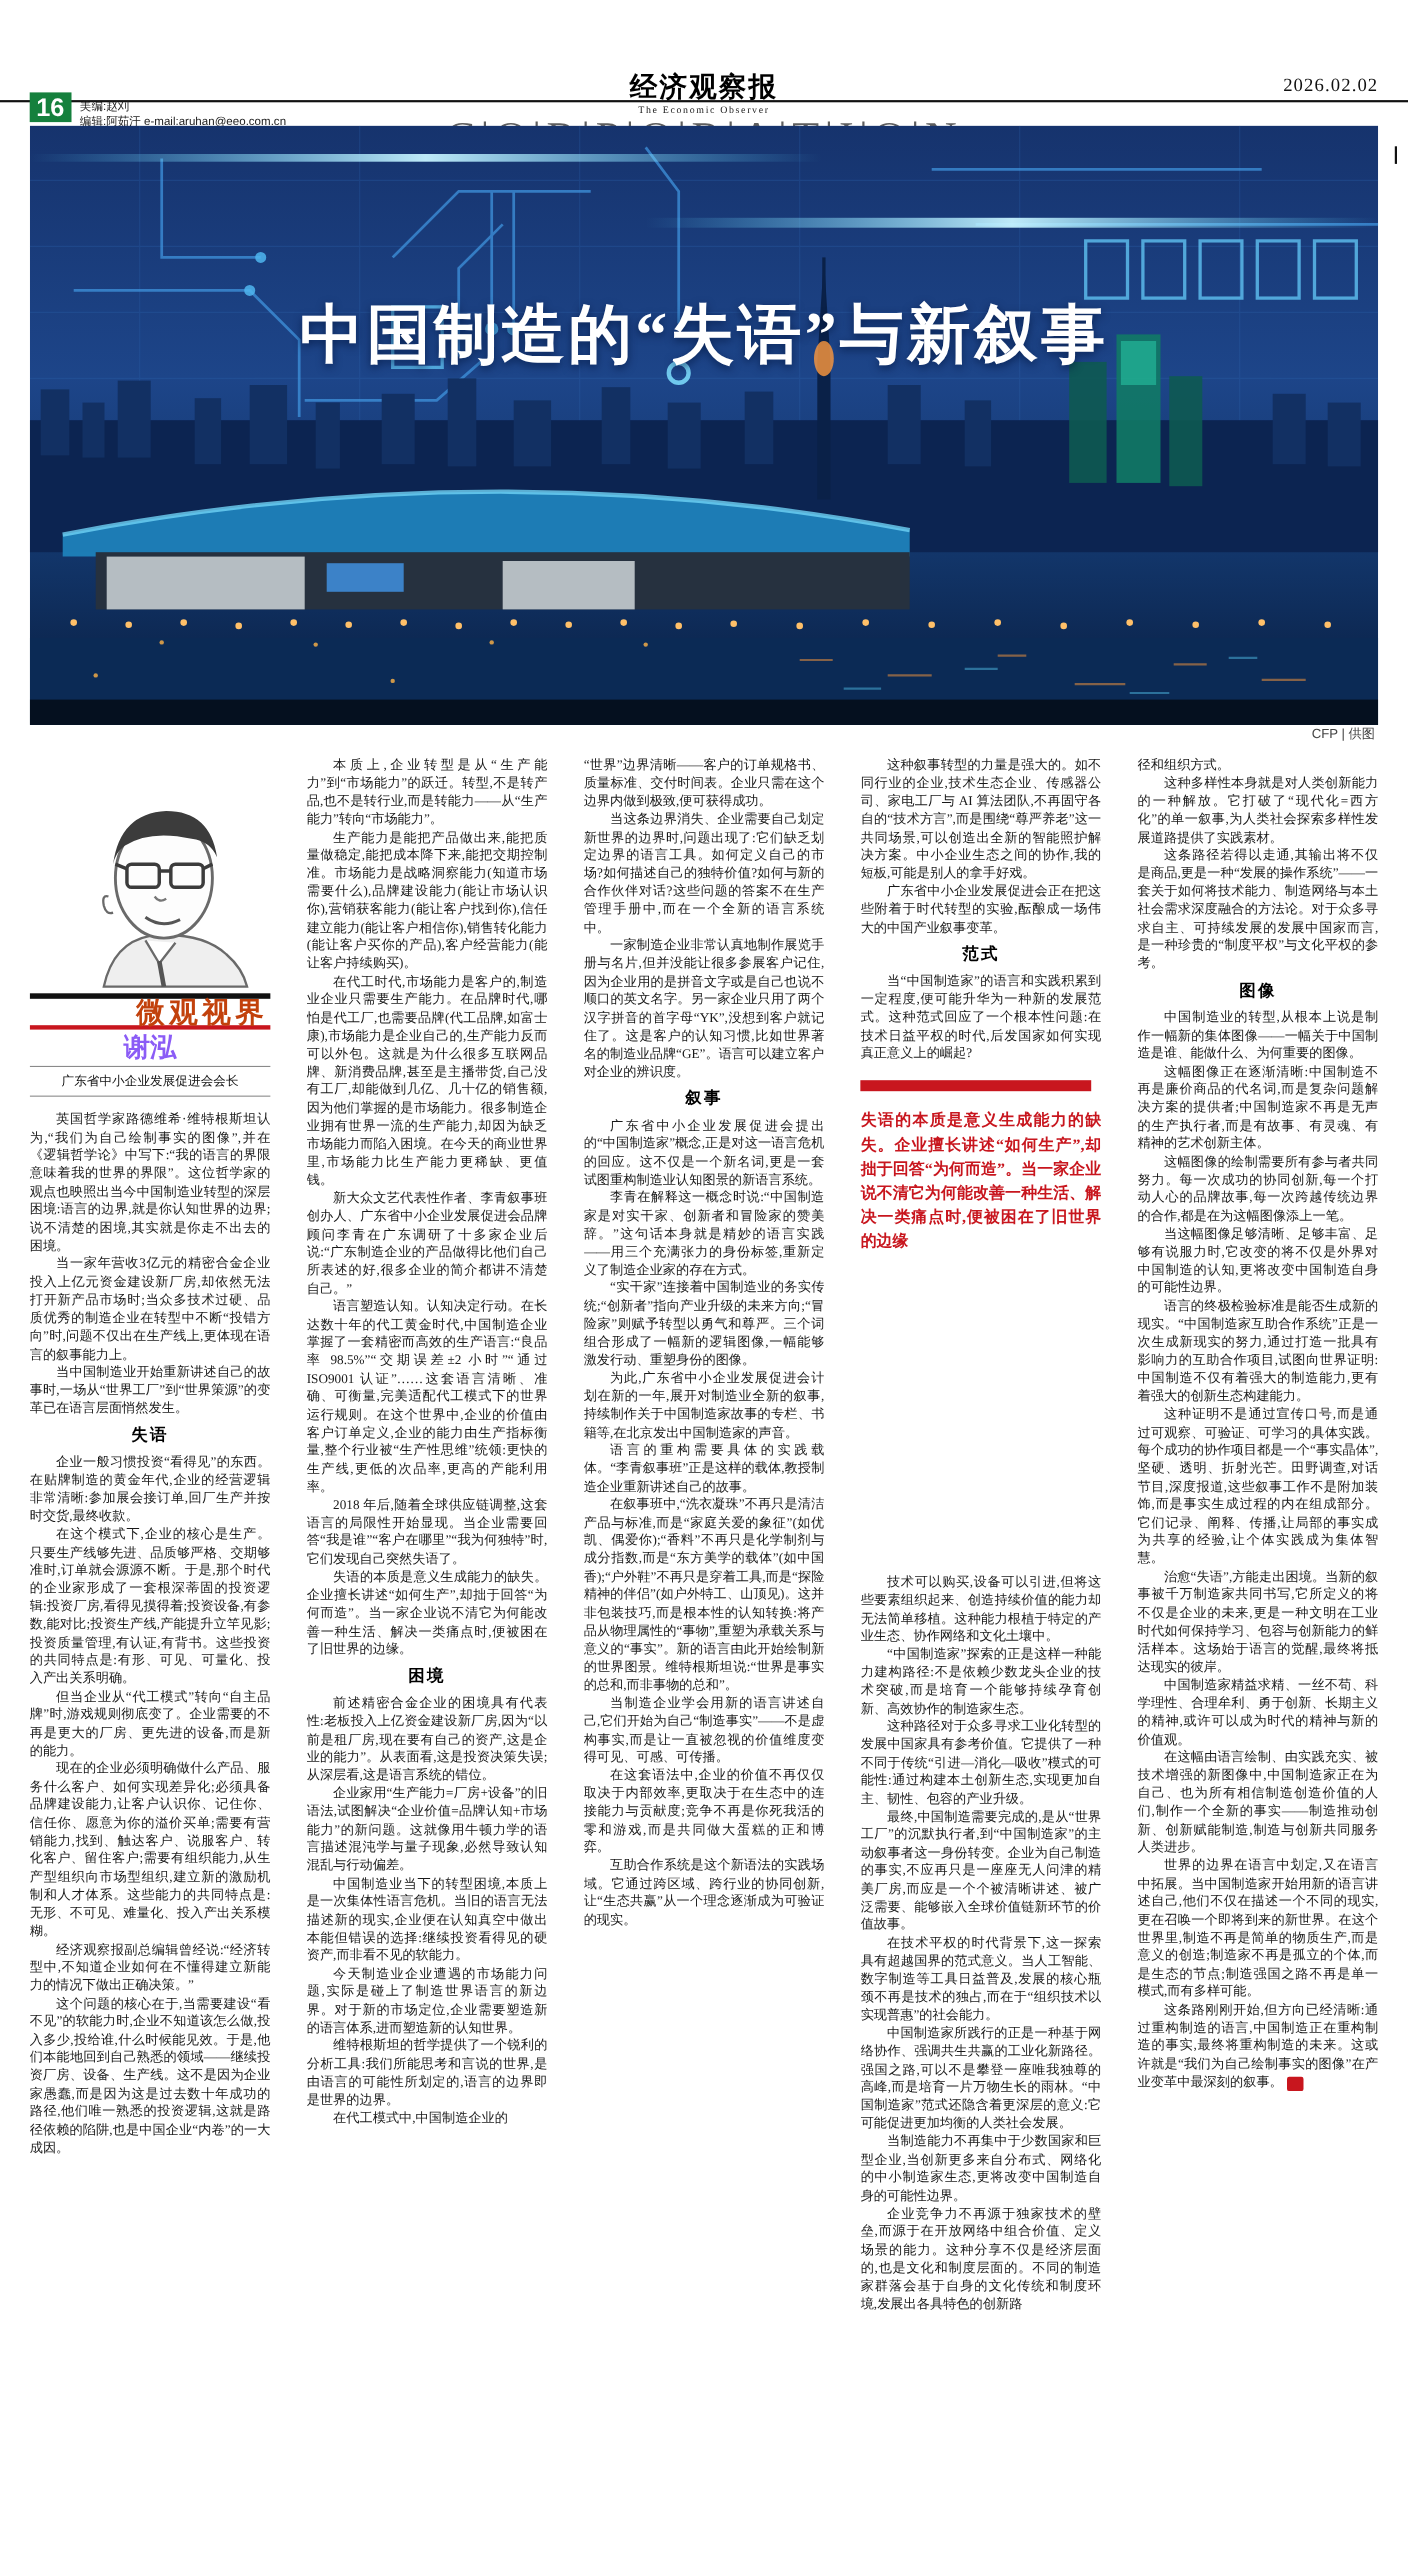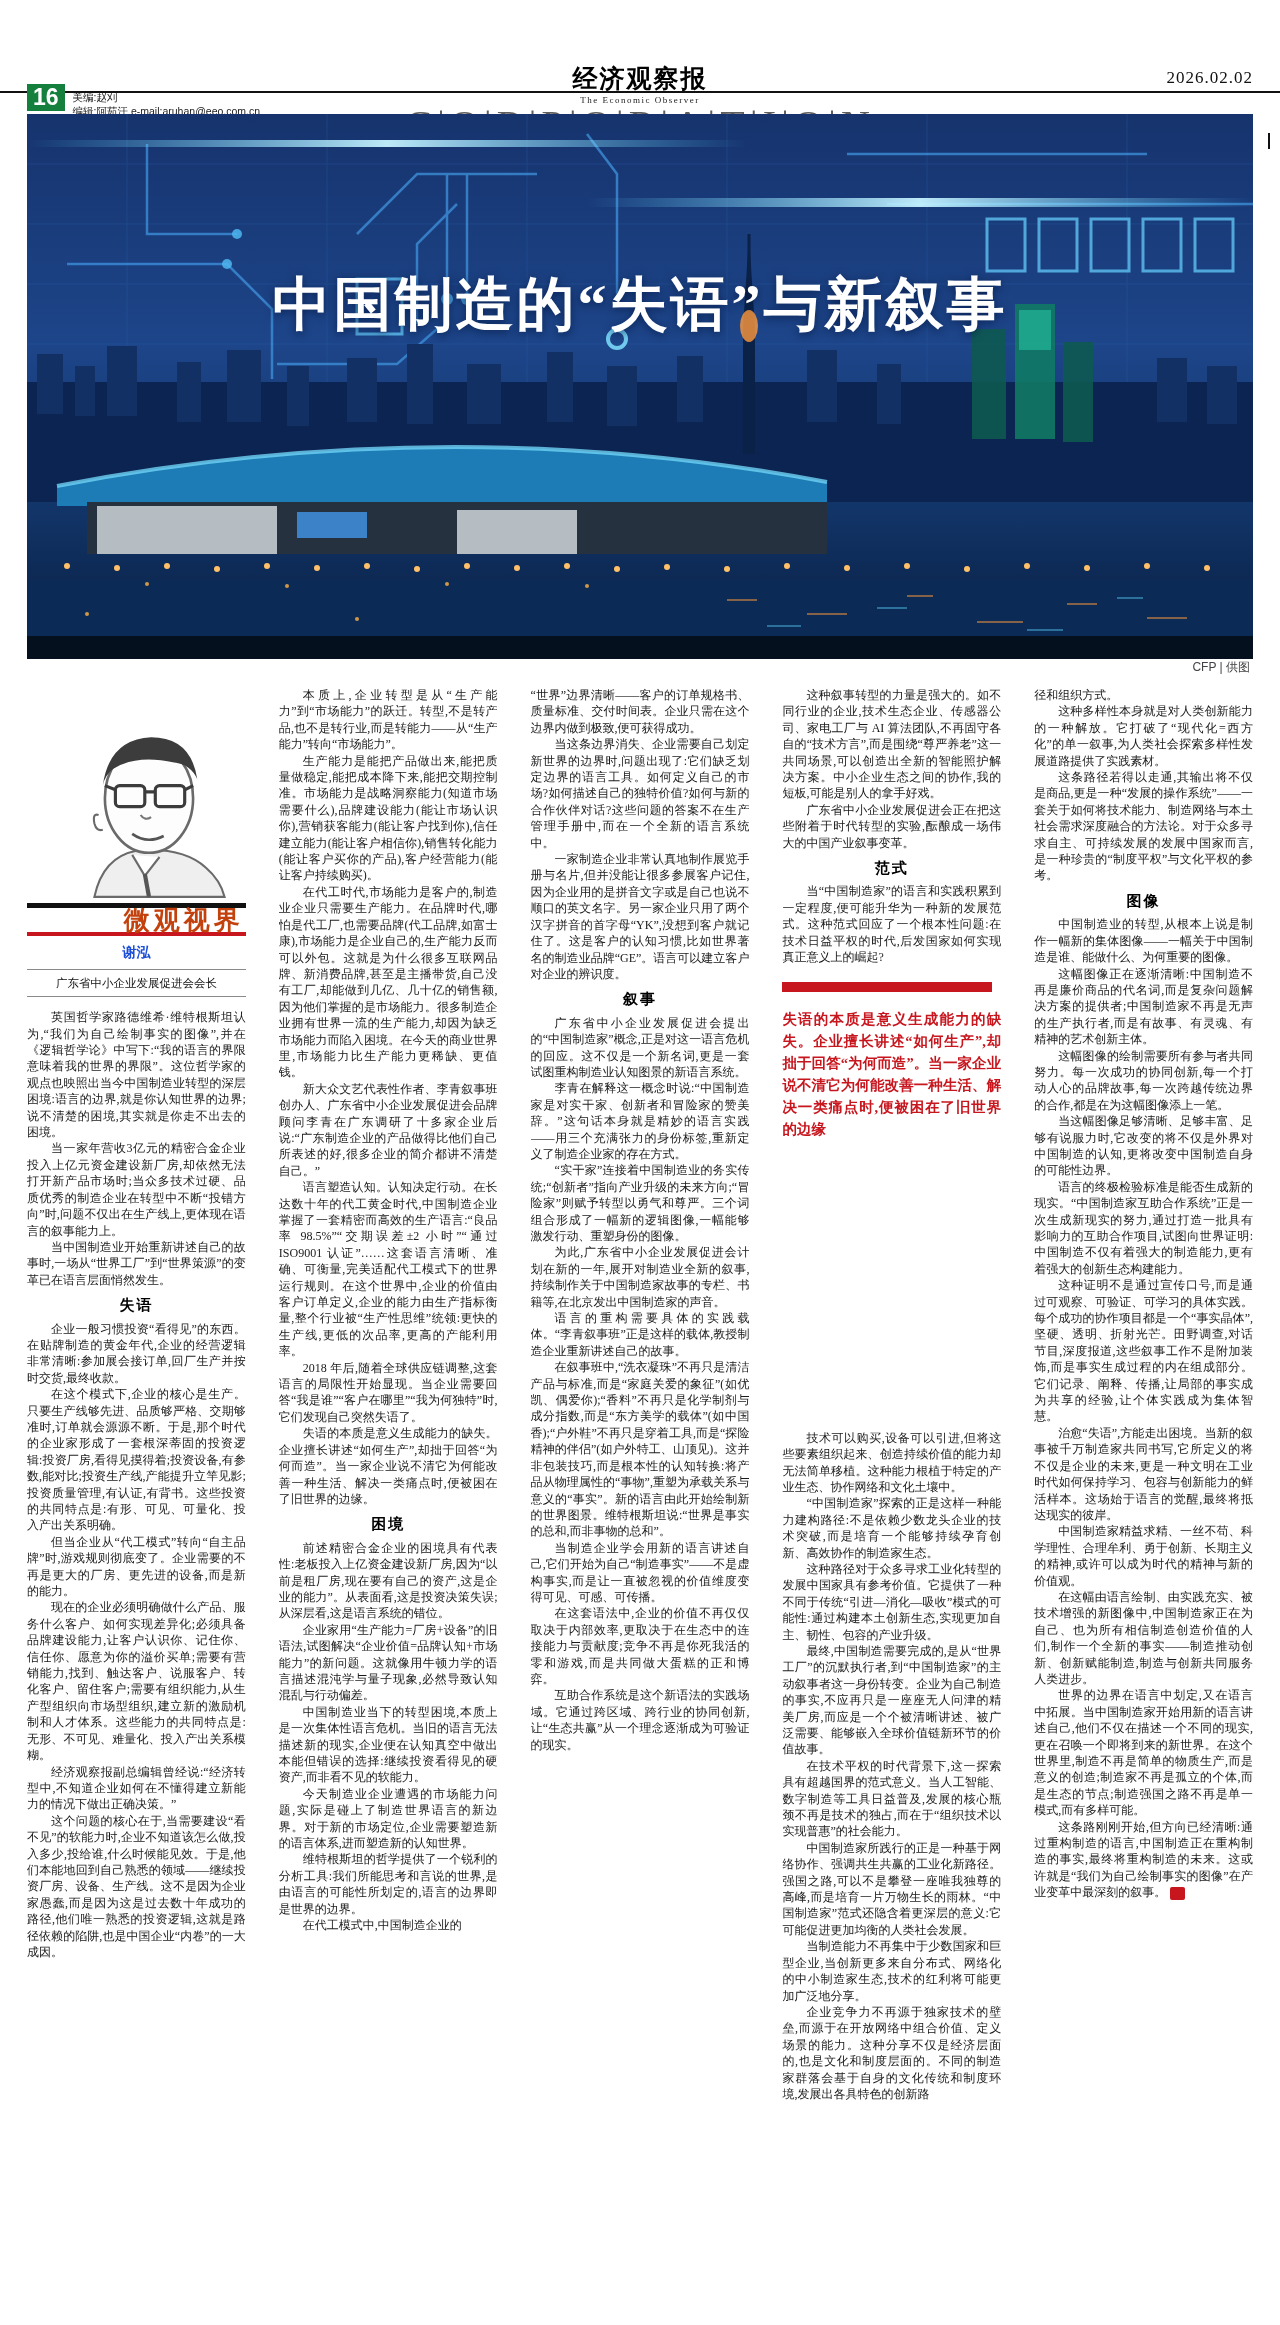--- a/index.html
+++ b/index.html
@@ -53,21 +53,21 @@
   .end-mark { display:inline-block; background:#c8161e; color:#fff; font-weight:bold;
     font-size:10px; line-height:13px; width:15px; text-align:center; margin-left:4px;
     vertical-align:-1px; border-radius:2px; font-family:"Liberation Sans",sans-serif; }
   
   .portrait { height:210px; margin:2px 0 4px; }
   .portrait svg { width:100%; height:100%; display:block; }
   .black-bar { height:5px; background:#111; }
   .box-label { color:#c2410c; font-size:26px; font-weight:bold; text-align:right;
     letter-spacing:4px; padding:5px 2px 3px; }
   .red-rule { height:4px; background:#c8161e; margin-bottom:9px; }
-  .author-name { text-align:center; font-size:14px; font-weight:bold; margin:2px 0 7px; color:#1d4ed8; }
+  .author-name { text-align:center; font-size:24px; font-weight:bold; margin:2px 0 7px; color:#8b5cf6; }
   .author-affil { text-align:center; font-size:11.5px; color:#111;
     border-top:1px solid #8a8a8a; border-bottom:1px solid #8a8a8a; padding:5px 0; margin-bottom:12px; }
 </style>
 </head>
 <body>
 
 <div class="page">
 
   <div class="header">
     <div class="paper-name">经济观察报</div>
@@ -309,21 +309,21 @@
             <div class="pq-bar"></div>
             <div class="pq-text">失语的本质是意义生成能力的缺失。企业擅长讲述“如何生产”,却拙于回答“为何而造”。当一家企业说不清它为何能改善一种生活、解决一类痛点时,便被困在了旧世界的边缘</div>
           </div>
           <div class="quote-gap"></div>
           <p class="article-p">技术可以购买,设备可以引进,但将这些要素组织起来、创造持续价值的能力却无法简单移植。这种能力根植于特定的产业生态、协作网络和文化土壤中。</p>
           <p class="article-p">“中国制造家”探索的正是这样一种能力建构路径:不是依赖少数龙头企业的技术突破,而是培育一个能够持续孕育创新、高效协作的制造家生态。</p>
           <p class="article-p">这种路径对于众多寻求工业化转型的发展中国家具有参考价值。它提供了一种不同于传统“引进—消化—吸收”模式的可能性:通过构建本土创新生态,实现更加自主、韧性、包容的产业升级。</p>
           <p class="article-p">最终,中国制造需要完成的,是从“世界工厂”的沉默执行者,到“中国制造家”的主动叙事者这一身份转变。企业为自己制造的事实,不应再只是一座座无人问津的精美厂房,而应是一个个被清晰讲述、被广泛需要、能够嵌入全球价值链新环节的价值故事。</p>
           <p class="article-p">在技术平权的时代背景下,这一探索具有超越国界的范式意义。当人工智能、数字制造等工具日益普及,发展的核心瓶颈不再是技术的独占,而在于“组织技术以实现普惠”的社会能力。</p>
           <p class="article-p">中国制造家所践行的正是一种基于网络协作、强调共生共赢的工业化新路径。强国之路,可以不是攀登一座唯我独尊的高峰,而是培育一片万物生长的雨林。“中国制造家”范式还隐含着更深层的意义:它可能促进更加均衡的人类社会发展。</p>
-          <p class="article-p">当制造能力不再集中于少数国家和巨型企业,当创新更多来自分布式、网络化的中小制造家生态,技术的红利将可能更加广泛地分享。</p>
+          <p class="article-p">当制造能力不再集中于少数国家和巨型企业,当创新更多来自分布式、网络化的中小制造家生态,更将改变中国制造自身的可能性边界。</p>
           <p class="article-p">企业竞争力不再源于独家技术的壁垒,而源于在开放网络中组合价值、定义场景的能力。这种分享不仅是经济层面的,也是文化和制度层面的。不同的制造家群落会基于自身的文化传统和制度环境,发展出各具特色的创新路</p>
         </div>
     </div>
 
     <div class="col">
       <div>
           <p class="article-p noindent">径和组织方式。</p>
           <p class="article-p">这种多样性本身就是对人类创新能力的一种解放。它打破了“现代化=西方化”的单一叙事,为人类社会探索多样性发展道路提供了实践素材。</p>
           <p class="article-p">这条路径若得以走通,其输出将不仅是商品,更是一种“发展的操作系统”——一套关于如何将技术能力、制造网络与本土社会需求深度融合的方法论。对于众多寻求自主、可持续发展的发展中国家而言,是一种珍贵的“制度平权”与文化平权的参考。</p>
           <div class="section-head">图像</div>

